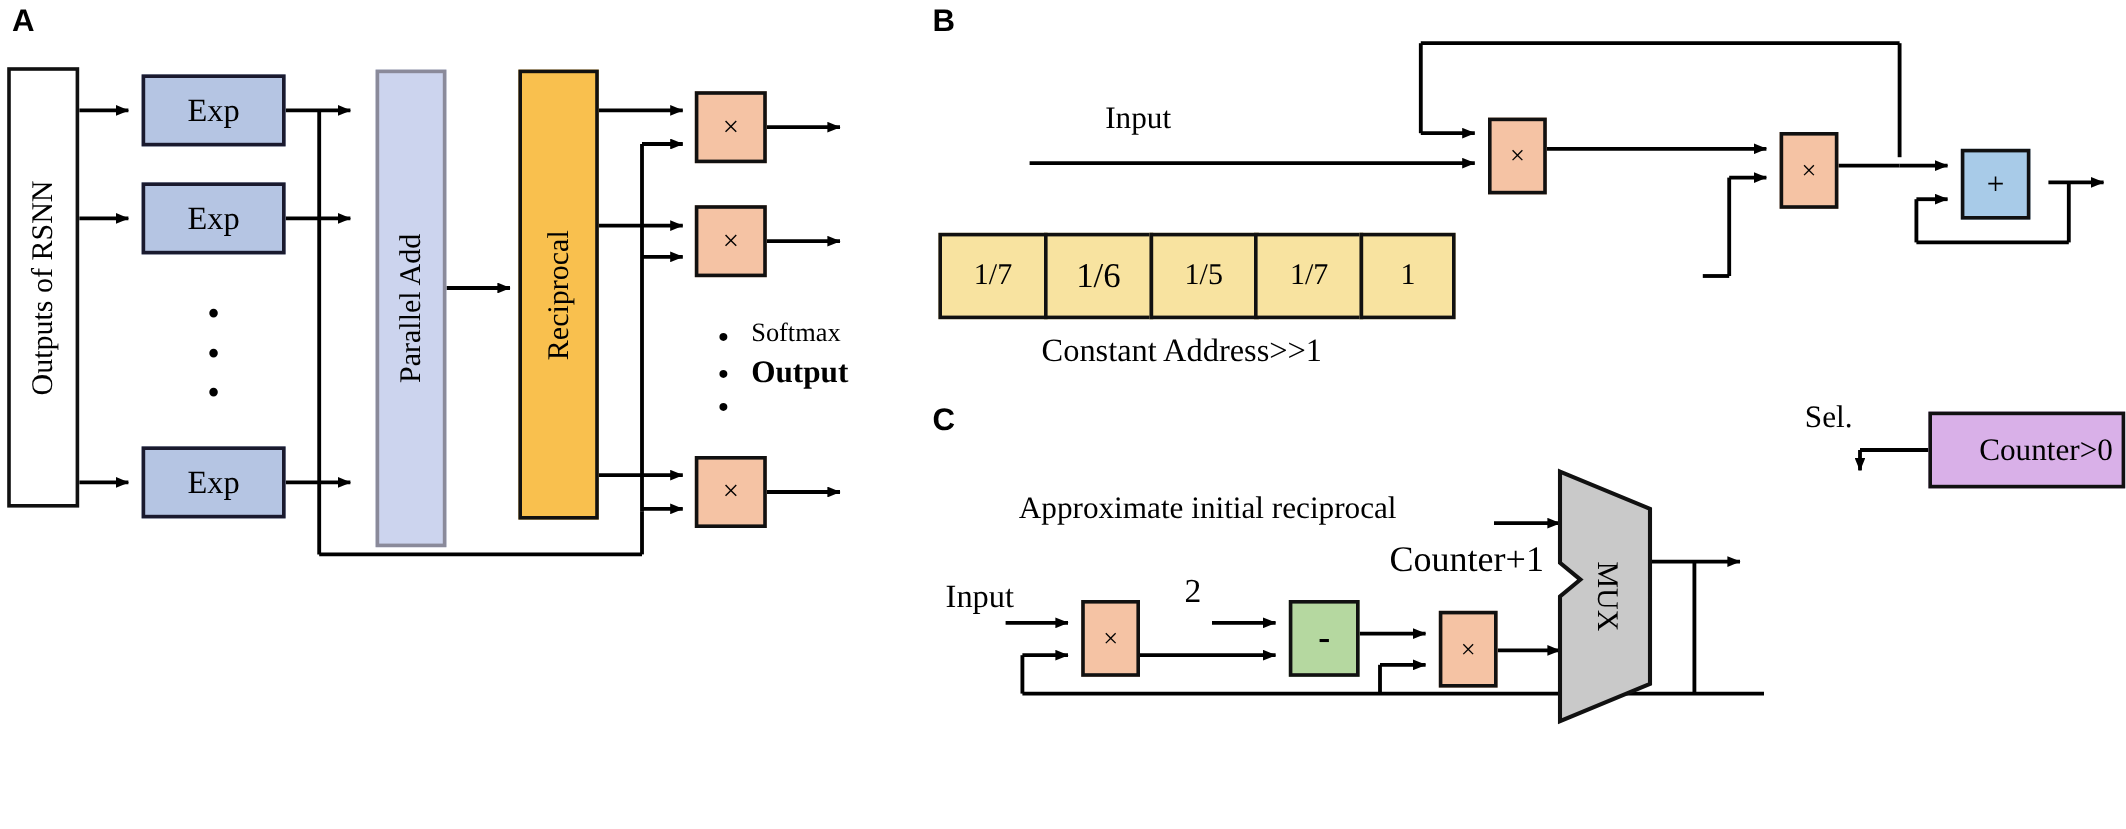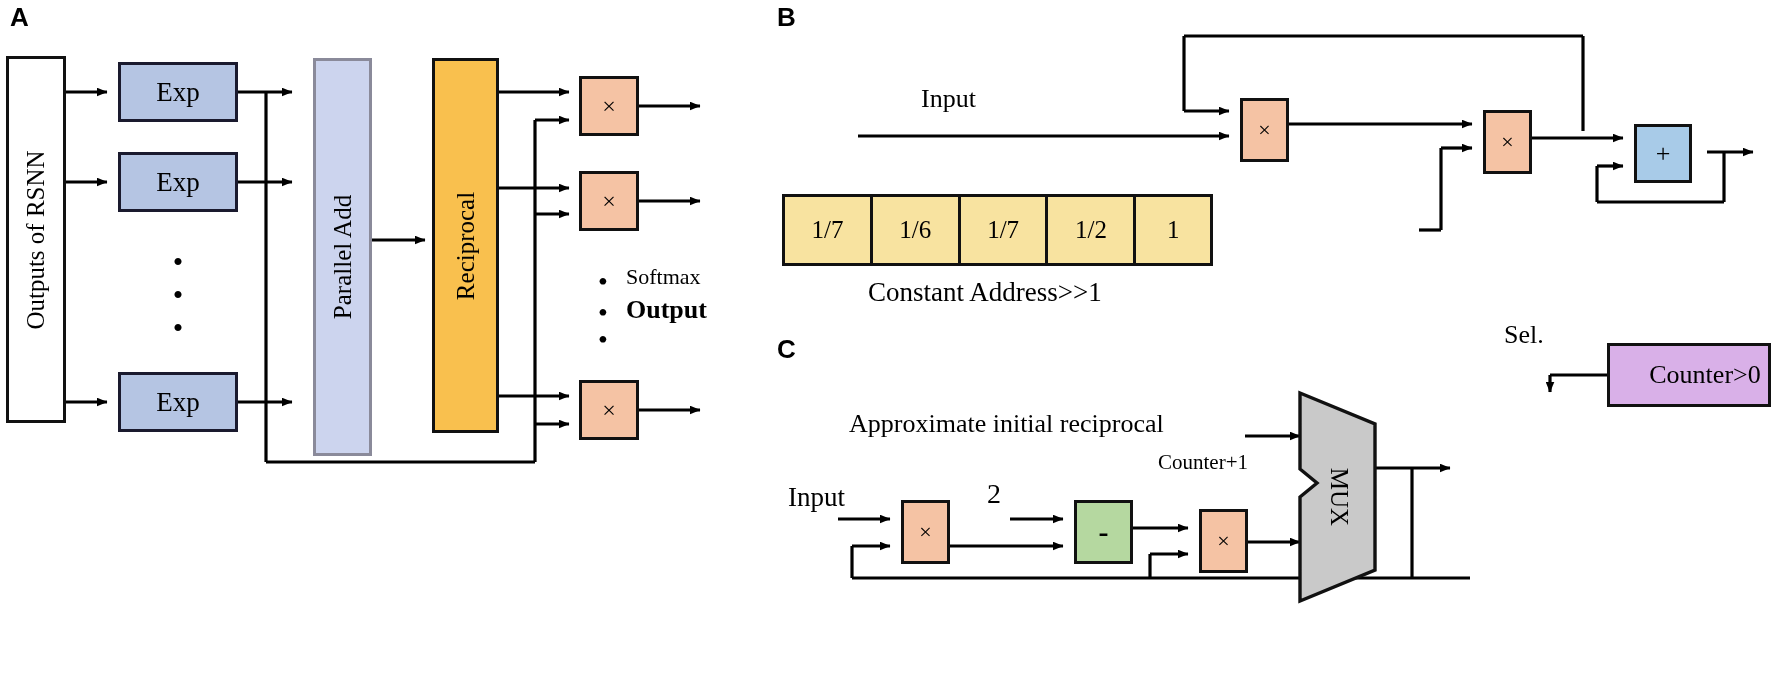--- a/index.html
+++ b/index.html
@@ -185,52 +185,52 @@
 
 <div style="position:absolute;left:782px;top:194px;height:72px;display:flex;">
   <div style="width:91px;height:72px;background:#f8e3a0;border:3.2px solid #111;
               box-sizing:border-box;display:flex;align-items:center;
               justify-content:center;margin-right:-3.2px;">
     <span style="font-size:25px;">1/7</span>
   </div>
   <div style="width:91px;height:72px;background:#f8e3a0;border:3.2px solid #111;
               box-sizing:border-box;display:flex;align-items:center;
               justify-content:center;margin-right:-3.2px;">
-    <span style="font-size:25px;">1/6</span>
+    <span style="font-size:29px;">1/6</span>
+  </div>
+  <div style="width:91px;height:72px;background:#f8e3a0;border:3.2px solid #111;
+              box-sizing:border-box;display:flex;align-items:center;
+              justify-content:center;margin-right:-3.2px;">
+    <span style="font-size:25px;">1/5</span>
   </div>
   <div style="width:91px;height:72px;background:#f8e3a0;border:3.2px solid #111;
               box-sizing:border-box;display:flex;align-items:center;
               justify-content:center;margin-right:-3.2px;">
     <span style="font-size:25px;">1/7</span>
-  </div>
-  <div style="width:91px;height:72px;background:#f8e3a0;border:3.2px solid #111;
-              box-sizing:border-box;display:flex;align-items:center;
-              justify-content:center;margin-right:-3.2px;">
-    <span style="font-size:25px;">1/2</span>
   </div>
   <div style="width:80px;height:72px;background:#f8e3a0;border:3.2px solid #111;
               box-sizing:border-box;display:flex;align-items:center;
               justify-content:center;">
     <span style="font-size:25px;">1</span>
   </div>
 </div>
 
 <div class="lbl" style="left:868px;top:277px;font-size:27px;">Constant Address&gt;&gt;1</div>
 
-<div class="lbl" style="left:1504px;top:320px;font-size:26px;text-align:right;">Sel.</div>
+<div class="lbl" style="left:1504px;top:333px;font-size:26px;text-align:right;">Sel.</div>
 
 <div style="position:absolute;left:1607px;top:343px;width:164px;height:64px;
             background:#d9b0e8;border:3.2px solid #111;box-sizing:border-box;
             display:flex;align-items:center;justify-content:center;">
   <span style="font-size:26px;margin-left:32px;">Counter&gt;0</span>
 </div>
 
 <div class="lbl" style="left:849px;top:409px;font-size:26px;">Approximate initial reciprocal</div>
 
-<div class="lbl" style="left:1158px;top:450px;font-size:21px;">Counter+1</div>
+<div class="lbl" style="left:1158px;top:450px;font-size:30px;">Counter+1</div>
 
 <div class="lbl" style="left:788px;top:482px;font-size:27px;">Input</div>
 
 <div class="lbl" style="left:987px;top:478px;font-size:28px;">2</div>
 
 <div style="position:absolute;left:901px;top:500px;width:49px;height:64px;
             background:#f5c3a4;border:3.2px solid #111;box-sizing:border-box;">
   <div class="boxtxt" style="font-size:22px;">×</div>
 </div>
 

